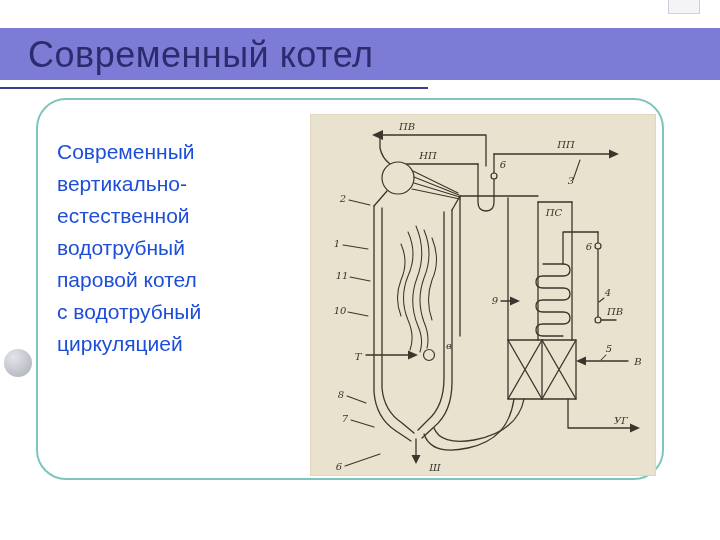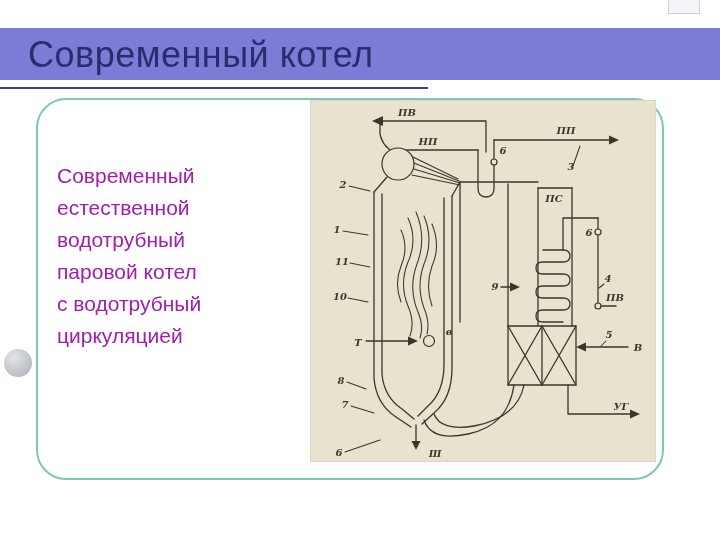--- a/index.html
+++ b/index.html
@@ -28,26 +28,25 @@
     border:2px solid var(--frame-border-color, #7fc5bc); border-radius:30px;
     background:#ffffff;
   }
   .bullet-marker {
     position:absolute; left:4px; top:349px; width:28px; height:28px;
     border-radius:50%;
     background:radial-gradient(circle at 35% 30%, #e3e5e9, var(--bullet-color, #a8adb5));
   }
   .body-text {
     position:absolute; left:57px; top:136px; width:245px;
-    font-size:21px; line-height:32px; color:#a21caf;margin-top:24px;
+    font-size:21px; line-height:32px; color:#1d4ed8;
   }
   .diagram-panel {
-    position:absolute; left:310px; top:100px; width:346px; height:254px;
+    position:absolute; left:310px; top:114px; width:346px; height:254px;
     color:var(--ink-color, #3b352b);
-    font-weight:bold;
   }
   .diagram-panel svg { display:block; }
   .ink { stroke:currentColor; stroke-width:1.3; fill:none; stroke-linecap:round; stroke-linejoin:round; }
   .thin { stroke-width:1.05; }
   .fillink { fill:currentColor; stroke:none; }
   .node { stroke:currentColor; stroke-width:1.2; fill:var(--diagram-bg, #e9e2cf); }
   .dlabel {
     font-family:"DejaVu Serif", serif; font-style:italic; font-size:10px;
     fill:currentColor; text-anchor:middle;
   }
@@ -60,20 +59,21 @@
   <div class="header-bar"></div>
   <div class="page-title">Современный котел</div>
   <div class="title-underline"></div>
   <div class="corner-notch"></div>
 
   <div class="content-frame"></div>
   <div class="bullet-marker"></div>
 
   <div class="body-text">
     <div>Современный</div>
+    <div>вертикально-</div>
     <div>естественной</div>
     <div>водотрубный</div>
     <div>паровой котел</div>
     <div>с водотрубный</div>
     <div>циркуляцией</div>
   </div>
 
   <div class="diagram-panel">
     <svg width="346" height="362" viewBox="0 0 346 362" xmlns="http://www.w3.org/2000/svg">
 

